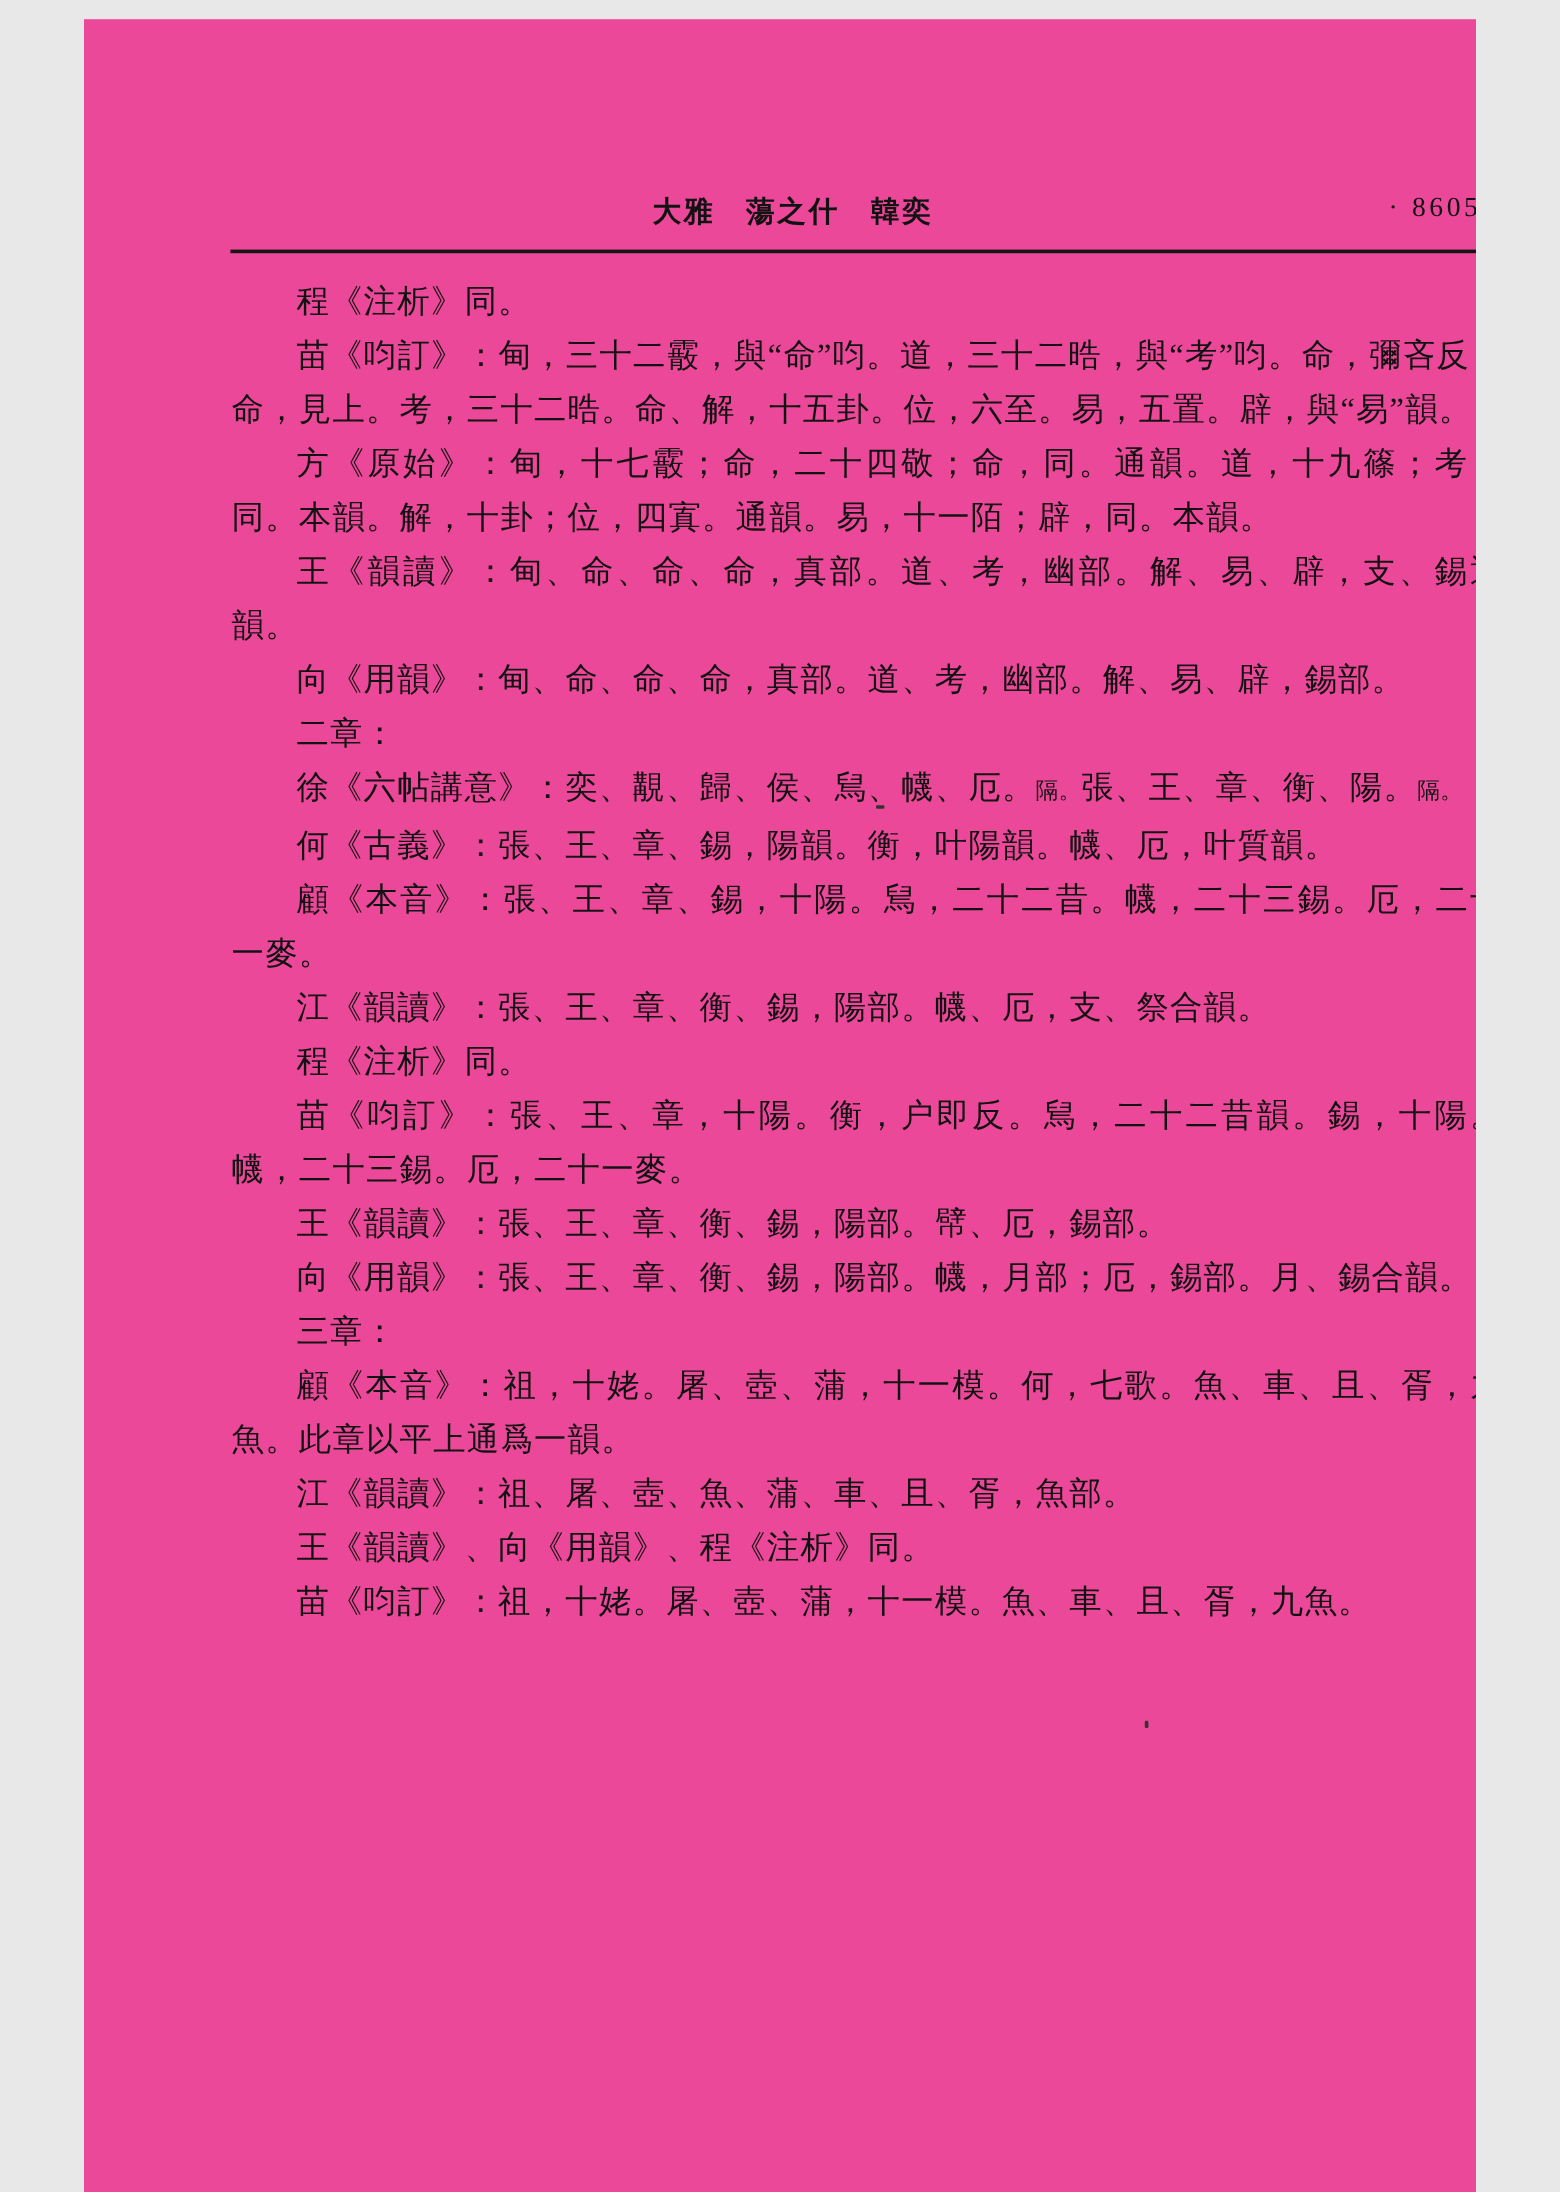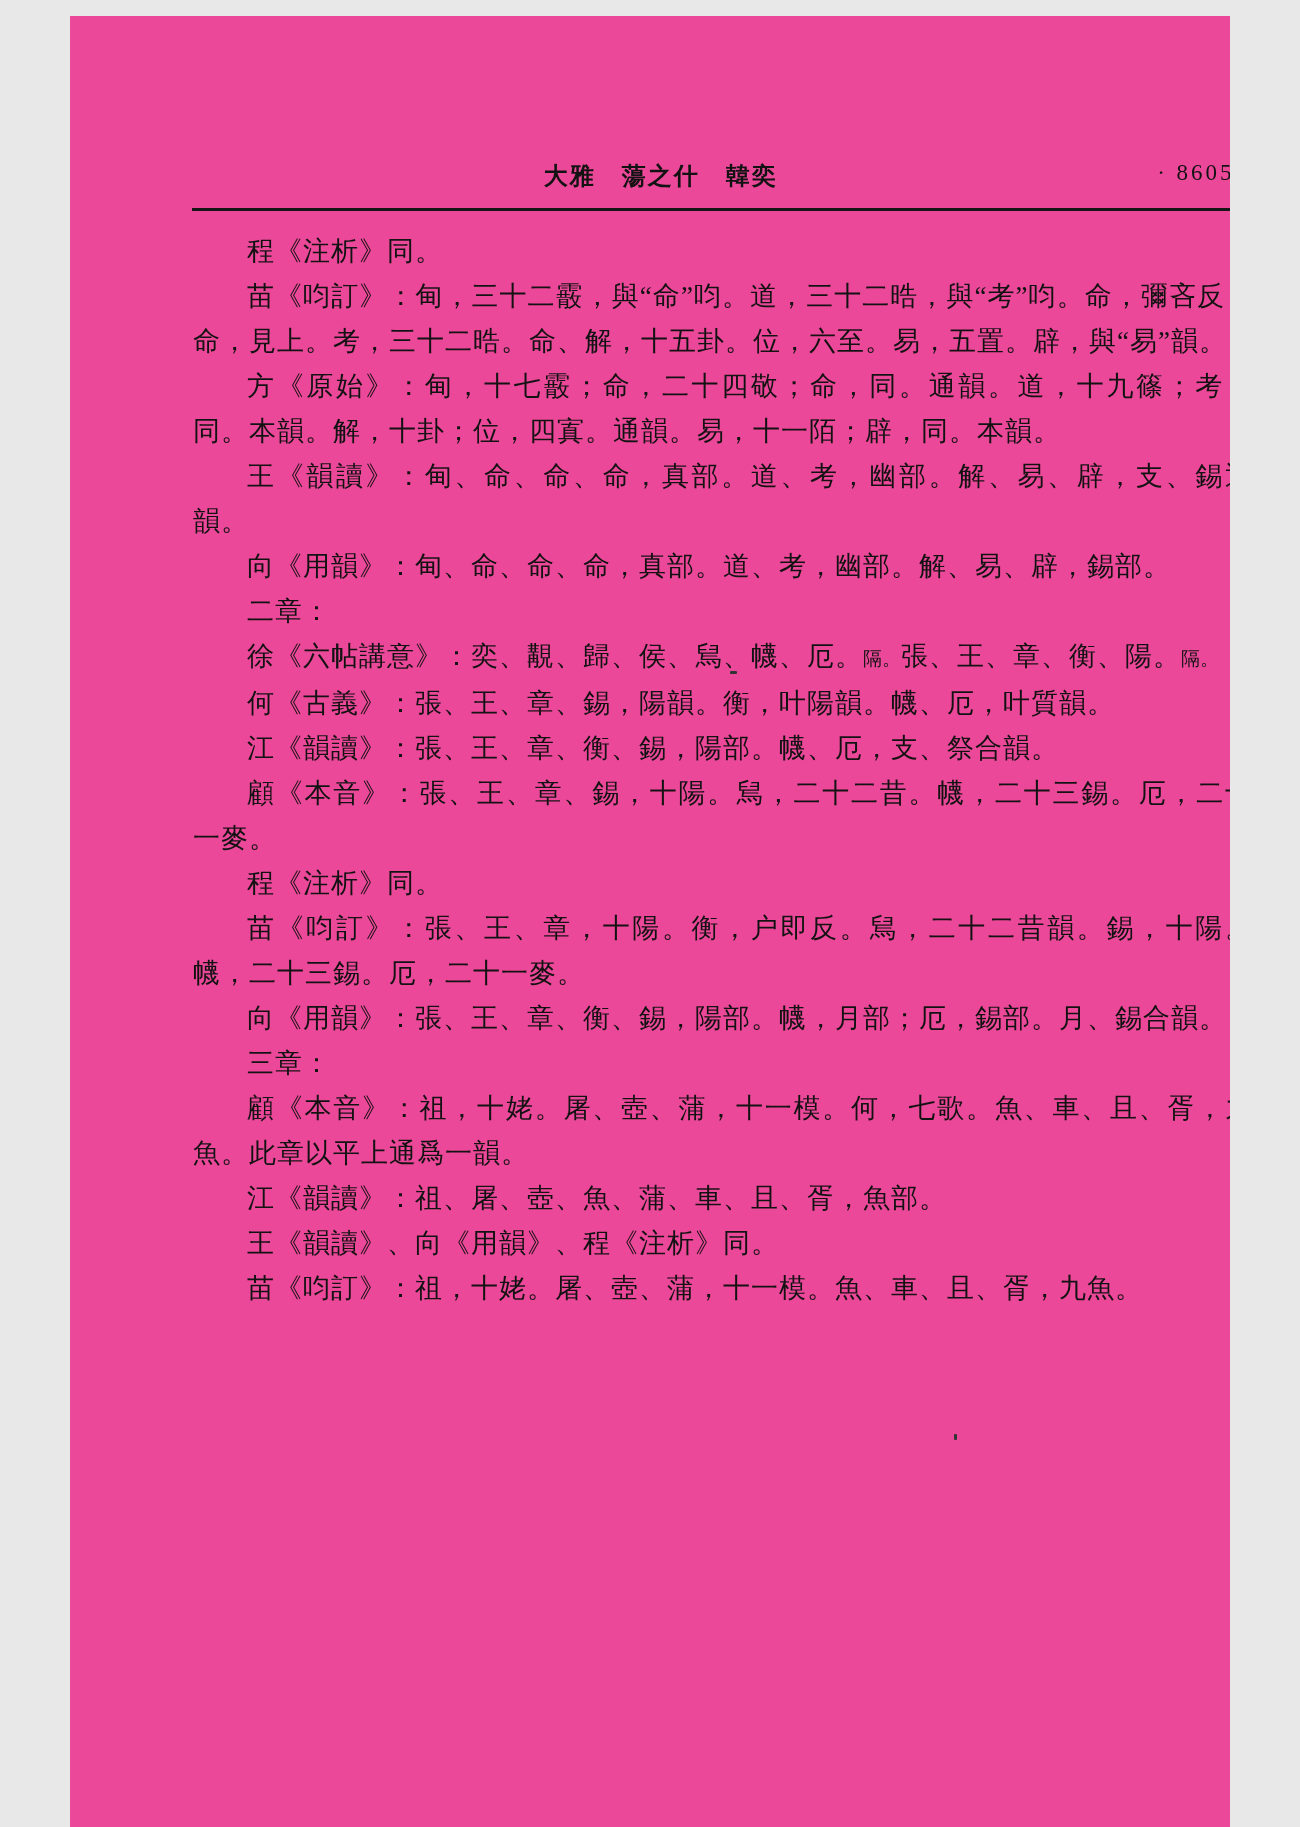--- a/index.html
+++ b/index.html
@@ -61,24 +61,25 @@
 
   <div class="body-text">
       <p><span>程《注析》同。</span></p>
       <p><span>苗《呁訂》：甸，三十二霰，與“命”呁。道，三十二晧，與“考”呁。命，彌吝反；命，見上。考，三十二晧。命、解，十五卦。位，六至。易，五置。辟，與“易”韻。</span></p>
       <p><span>方《原始》：甸，十七霰；命，二十四敬；命，同。通韻。道，十九篠；考，同。本韻。解，十卦；位，四寘。通韻。易，十一陌；辟，同。本韻。</span></p>
       <p><span>王《韻讀》：甸、命、命、命，真部。道、考，幽部。解、易、辟，支、錫通韻。</span></p>
       <p><span>向《用韻》：甸、命、命、命，真部。道、考，幽部。解、易、辟，錫部。</span></p>
       <p class="heading"><span>二章：</span></p>
       <p><span>徐《六帖講意》：奕、覯、歸、侯、舃、幭、厄。</span><span class="small">隔。</span><span>張、王、章、衡、陽。</span><span class="small">隔。</span></p>
       <p><span>何《古義》：張、王、章、錫，陽韻。衡，叶陽韻。幭、厄，叶質韻。</span></p>
+      <p><span>顧《本音》：張、王、章、錫，十陽。舃，二十二昔。幭，二十三錫。厄，二十一麥。</span></p>
       <p><span>江《韻讀》：張、王、章、衡、錫，陽部。幭、厄，支、祭合韻。</span></p>
-      <p><span>顧《本音》：張、王、章、錫，十陽。舃，二十二昔。幭，二十三錫。厄，二十一麥。</span></p>
       <p><span>程《注析》同。</span></p>
       <p><span>苗《呁訂》：張、王、章，十陽。衡，户即反。舃，二十二昔韻。錫，十陽。幭，二十三錫。厄，二十一麥。</span></p>
+      <p><span>王《韻讀》：張、王、章、衡、錫，陽部。幦、厄，錫部。</span></p>
       <p><span>向《用韻》：張、王、章、衡、錫，陽部。幭，月部；厄，錫部。月、錫合韻。</span></p>
       <p class="heading"><span>三章：</span></p>
       <p><span>顧《本音》：祖，十姥。屠、壺、蒲，十一模。何，七歌。魚、車、且、胥，九魚。此章以平上通爲一韻。</span></p>
       <p><span>江《韻讀》：祖、屠、壺、魚、蒲、車、且、胥，魚部。</span></p>
       <p><span>王《韻讀》、向《用韻》、程《注析》同。</span></p>
       <p><span>苗《呁訂》：祖，十姥。屠、壺、蒲，十一模。魚、車、且、胥，九魚。</span></p>
     </div>
 
   <div class="speck speck-1"></div>
   <div class="speck speck-2"></div>

